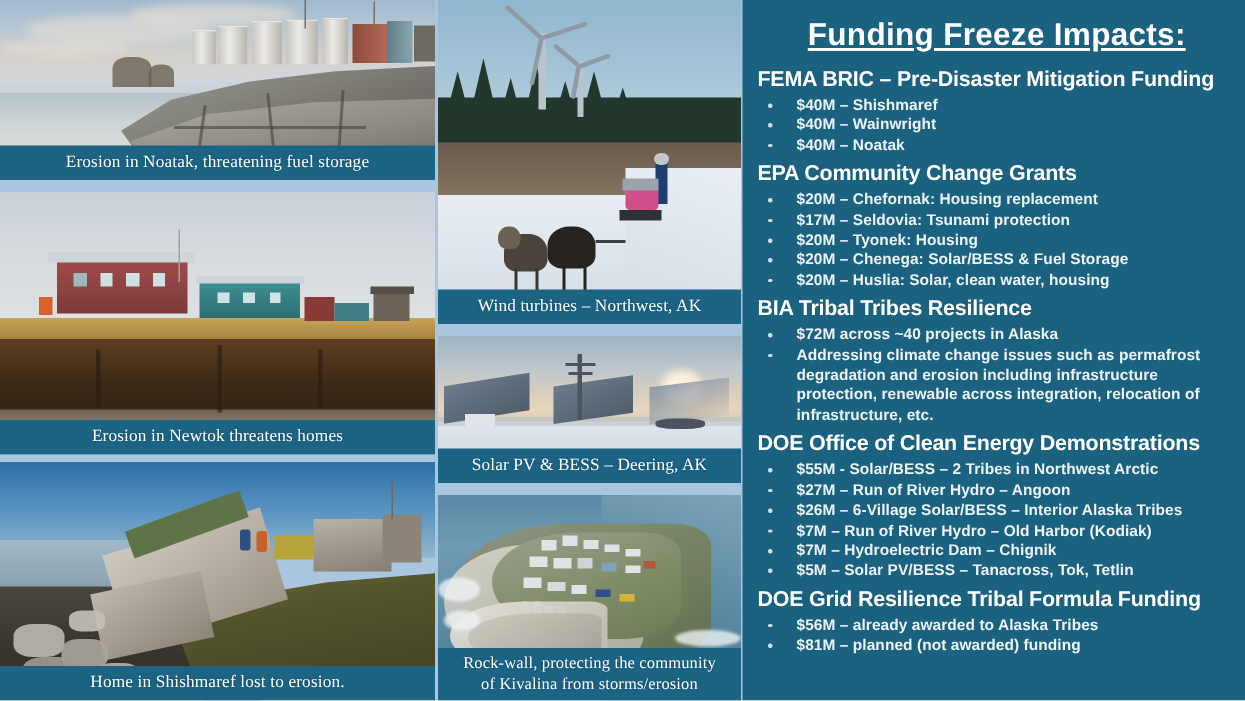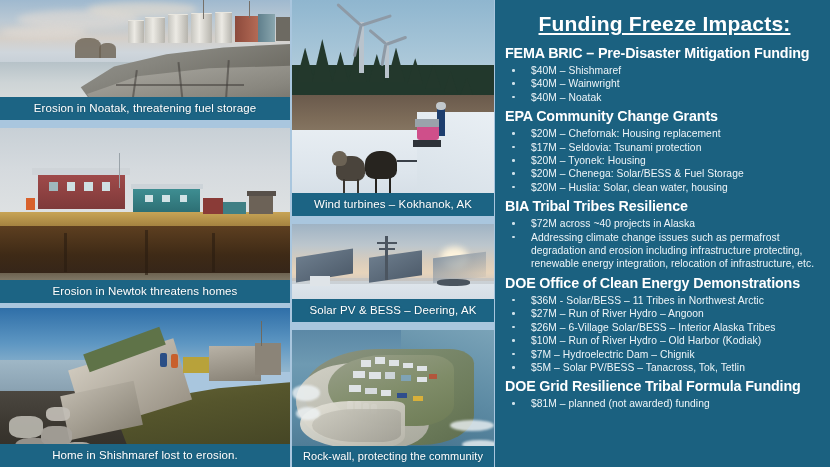--- a/index.html
+++ b/index.html
@@ -8,21 +8,21 @@
     font-family:"Liberation Sans", sans-serif;
     background:#ffffff;
   }
   #slide{
     position:relative; width:830px; height:467px;
     background:#a9c6de;
     overflow:hidden;
   }
 
   
-  .tile{ position:absolute; overflow:hidden; }
+  .tile{ position:absolute; overflow:hidden;font-family:Liberation Serif, serif; }
   .photo{ position:absolute; inset:0; overflow:hidden; }
   .cap{
     position:absolute; left:0; right:0; bottom:0;
     background:#1c6484; color:#ffffff;
     text-align:center;
     font-size:11.5px; line-height:15px;
     padding:4px 4px 4px;
     letter-spacing:.1px;
     text-shadow:0 0 2px rgba(0,0,0,.25);
   }
@@ -54,21 +54,21 @@
     position:relative;
     font-size:10.3px; line-height:13.4px;
     padding-left:26px;
     color:#eef5f8;
     letter-spacing:.05px;
   }
   .sec li .b{
     position:absolute; left:7px; top:5px;
     width:2.6px; height:2.6px; background:#cfe2ea; border-radius:50%;
   }
-  .sec li .wrap{ display:block; }
+  .sec li .wrap{ display:block;font-weight:bold; }
 
   
 
   
   #p1 .sky{position:absolute;left:0;top:0;width:100%;height:58%;
     background:linear-gradient(180deg,#9fb9cf 0%,#b9c8d4 28%,#d4cfc9 55%,#cfd6dc 75%,#c2ccd4 100%);}
   #p1 .cloud{position:absolute;background:#e8ded4;opacity:.55;border-radius:50%;filter:blur(3px);}
   #p1 .water{position:absolute;left:0;top:52%;width:62%;height:48%;
     background:linear-gradient(180deg,#b6c2c8 0%,#cdd4d6 35%,#d9dcdb 70%,#c7cdcc 100%);}
   #p1 .bank{position:absolute;right:0;bottom:0;width:82%;height:72%;
@@ -285,21 +285,21 @@
 
       <div class="dog" style="left:22%;top:72%;width:14%;height:12%;background:#4a443c;"></div>
       <div class="dog" style="left:20%;top:70%;width:7%;height:7%;background:#6b6254;border-radius:50% 50% 40% 40%;"></div>
       <div class="dog" style="left:36%;top:70%;width:16%;height:13%;background:#27241f;"></div>
       <div style="position:absolute;left:25%;top:83%;width:2px;height:9%;background:#3a352e;"></div>
       <div style="position:absolute;left:32%;top:83%;width:2px;height:9%;background:#3a352e;"></div>
       <div style="position:absolute;left:41%;top:82%;width:2px;height:9%;background:#26231e;"></div>
       <div style="position:absolute;left:48%;top:82%;width:2px;height:9%;background:#26231e;"></div>
       <div style="position:absolute;left:52%;top:74%;width:10%;height:2px;background:#3a4048;"></div>
     </div>
-    <div class="cap">Wind turbines – Kokhanok, AK</div>
+    <div class="cap">Wind turbines – Northwest, AK</div>
   </div>
 
   <div class="tile" id="p5" style="left:292px;top:224px;width:202px;height:98px;">
     <div class="photo">
       <div class="sky"></div>
       <div class="sun" style="left:74%;top:23%;width:13%;height:22%;"></div>
       <div class="snow"></div>
       <div style="position:absolute;left:0;top:55%;width:100%;height:6%;background:#b9bfc2;opacity:.55;"></div>
 
       <div class="panel" style="left:2%;top:30%;width:28%;height:26%;transform:skewY(-9deg);"></div>
@@ -350,20 +350,21 @@
         border-radius:52% 12% 28% 56%;opacity:.95;"></div>
       <div style="position:absolute;left:10%;top:58%;width:44%;height:24%;
         background:linear-gradient(150deg,#c9c7bc,#9d9b91);border-radius:52% 14% 26% 54%;opacity:.8;"></div>
       <div class="surf" style="left:0%;top:40%;width:14%;height:12%;"></div>
       <div class="surf" style="left:2%;top:56%;width:12%;height:10%;"></div>
       <div class="surf" style="left:78%;top:66%;width:22%;height:8%;"></div>
       <div class="surf" style="left:84%;top:80%;width:18%;height:7%;"></div>
     </div>
     <div class="cap two">
       <div>Rock-wall, protecting the community</div>
+      <div>of Kivalina from storms/erosion</div>
     </div>
   </div>
 
   <div id="panel">
     <h1>Funding Freeze Impacts:</h1>
     <div id="sections">
         <div class="sec">
           <h2>FEMA BRIC – Pre-Disaster Mitigation Funding</h2>
           <ul>
             <li>
@@ -407,58 +408,62 @@
         </div>
         <div class="sec">
           <h2>BIA Tribal Tribes Resilience</h2>
           <ul>
             <li>
               <span class="b"></span>
               <span class="wrap">$72M across ~40 projects in Alaska</span>
             </li>
             <li>
               <span class="b"></span>
-              <span class="wrap">Addressing climate change issues such as permafrost degradation and erosion including infrastructure protecting, renewable energy integration, relocation of infrastructure, etc.</span>
+              <span class="wrap">Addressing climate change issues such as permafrost degradation and erosion including infrastructure protection, renewable across integration, relocation of infrastructure, etc.</span>
             </li>
           </ul>
         </div>
         <div class="sec">
           <h2>DOE Office of Clean Energy Demonstrations</h2>
           <ul>
             <li>
               <span class="b"></span>
-              <span class="wrap">$36M - Solar/BESS – 11 Tribes in Northwest Arctic</span>
+              <span class="wrap">$55M - Solar/BESS – 2 Tribes in Northwest Arctic</span>
             </li>
             <li>
               <span class="b"></span>
               <span class="wrap">$27M – Run of River Hydro – Angoon</span>
             </li>
             <li>
               <span class="b"></span>
               <span class="wrap">$26M – 6-Village Solar/BESS – Interior Alaska Tribes</span>
             </li>
             <li>
               <span class="b"></span>
-              <span class="wrap">$10M – Run of River Hydro – Old Harbor (Kodiak)</span>
+              <span class="wrap">$7M – Run of River Hydro – Old Harbor (Kodiak)</span>
             </li>
             <li>
               <span class="b"></span>
               <span class="wrap">$7M – Hydroelectric Dam – Chignik</span>
             </li>
             <li>
               <span class="b"></span>
               <span class="wrap">$5M – Solar PV/BESS – Tanacross, Tok, Tetlin</span>
             </li>
           </ul>
         </div>
         <div class="sec">
           <h2>DOE Grid Resilience Tribal Formula Funding</h2>
           <ul>
             <li>
               <span class="b"></span>
+              <span class="wrap">$56M – already awarded to Alaska Tribes</span>
+            </li>
+            <li>
+              <span class="b"></span>
               <span class="wrap">$81M – planned (not awarded) funding</span>
             </li>
           </ul>
         </div>
       </div>
   </div>
 
 </div>
 
 </body></html>

